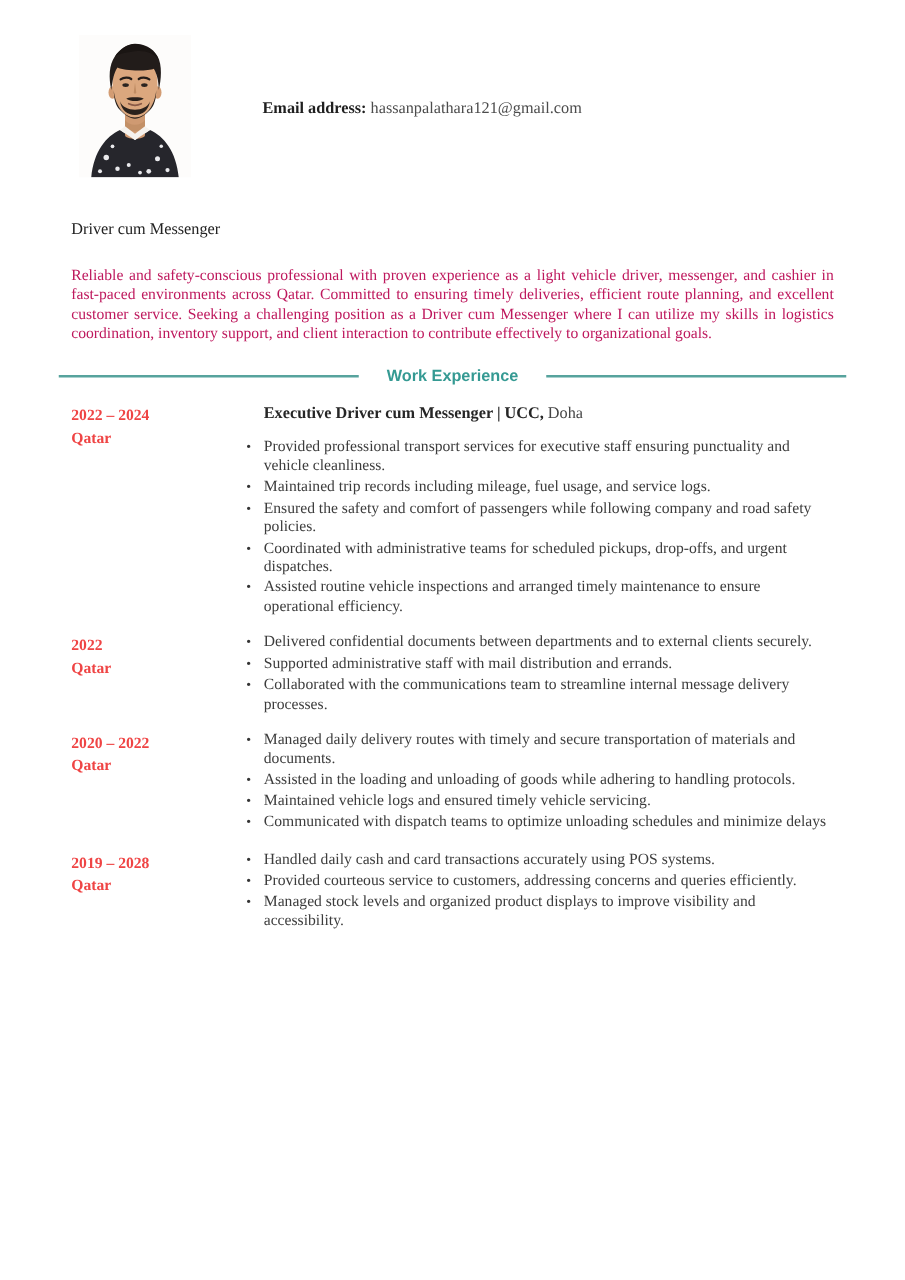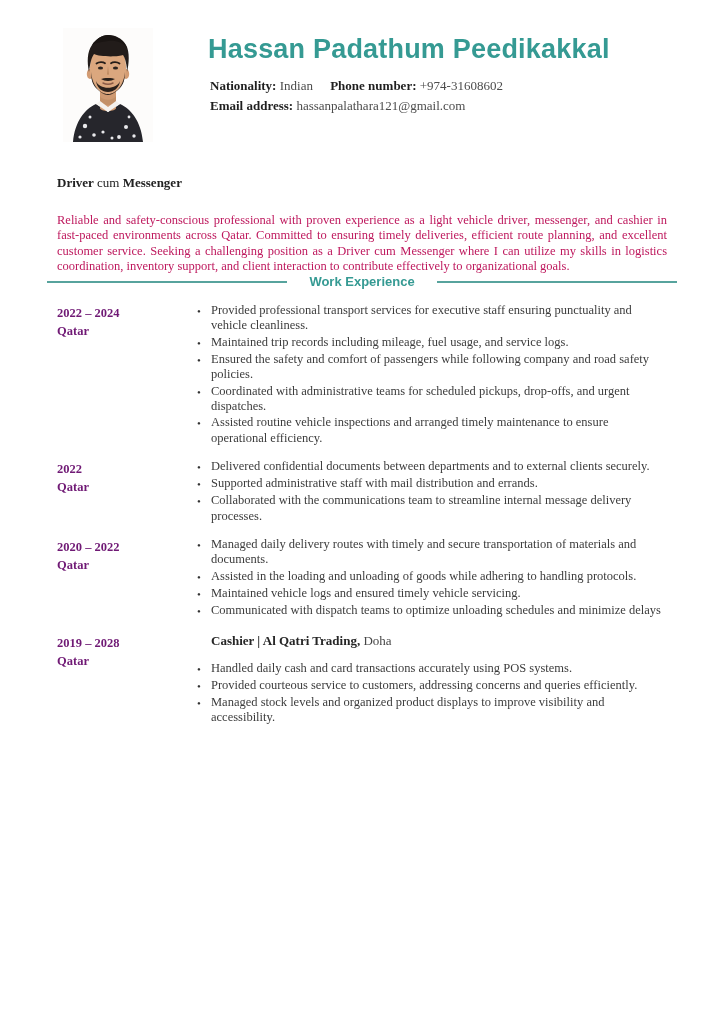--- a/index.html
+++ b/index.html
@@ -43,35 +43,35 @@
     font-weight:700; font-size:13px;
     color:var(--accent);
     padding:0 22px;
     white-space:nowrap;
   }
   
   .profile-role {
     margin:12px 57px 0 57px;
     font-size:13px; color:#222222;
   }
-  .profile-role .rb { font-weight:700; }
+  .profile-role .rb { font-weight:400; }
   .summary {
     margin:22px 57px 0 57px;
     font-size:12.5px; line-height:15.3px;
     text-align:justify;
     color:#be185d;
   }
-  .work-gap { }
+  .work-gap { margin-top:19px; }
   
   .entries { margin:6px 57px 0 57px; padding-top:8px; }
   .entry { display:flex; margin-bottom:12px; }
   .entry-left {
     width:140px; flex:none;
     font-weight:700; font-size:12.5px; line-height:18px;
-    color:#701a75; padding-top:1px;
+    color:#ef4444; padding-top:1px;
   }
   .entry-right { flex:1; }
   .entry-title { font-size:13px; padding-left:14px; margin-bottom:12px; color:#262626; }
   .entry-title .t-bold { font-weight:700; }
   .entry-title .t-reg { font-weight:400; color:#454545; }
   .bullet { display:flex; font-size:12.5px; line-height:15.3px; margin-bottom:1px; color:#3c3c3c; }
   .bullet-dot { width:14px; flex:none; font-size:11px; padding-top:1px; color:#333333; }
   .bullet-text { flex:1; }
 </style>
 </head>
@@ -122,29 +122,22 @@
         <ellipse cx="52.5" cy="40" rx="2.6" ry="1.5" fill="#2b2420"></ellipse>
 
         <path d="M33.5,35.5 C36,33.8 40,33.8 42,35.2" stroke="#241d19" stroke-width="1.8" fill="none" stroke-linecap="round"></path>
         <path d="M48,35.2 C50,33.8 54,33.8 56.5,35.5" stroke="#241d19" stroke-width="1.8" fill="none" stroke-linecap="round"></path>
 
         <path d="M26,44 C24,34 24,24 29,17 C33,11 39,7 45,7 C52,7 59,10 63,17 C67,24 66,36 64,44 C64,36 62,30 60,27 C56,29 36,29 31,26 C28,30 27,37 26,44 Z" fill="#221c1a"></path>
         <path d="M29,17 C34,10 42,5 50,8 C57,10 62,14 64,20 C60,14 52,12 45,13 C38,14 32,15 29,17 Z" fill="#1a1513"></path>
       </svg>
     </div>
 
-    <div class="name">Hassan Padathum Peedikakkal</div>
 
     <div class="contact">
-      <div>
-        <span class="label">Nationality:</span>
-        <span class="value">Indian</span>
-        <span class="label phone-group">Phone number:</span>
-        <span class="value">+974-31608602</span>
-      </div>
       <div>
         <span class="label">Email address:</span>
         <span class="value">hassanpalathara121@gmail.com</span>
       </div>
     </div>
   </div>
 
 
   <div class="profile-role">
     <span class="rb">Driver</span>
@@ -160,20 +153,21 @@
     <span class="section-line"></span>
   </div>
 
   <div class="entries" id="entries">
       <div class="entry">
         <div class="entry-left">
           <div>2022 – 2024</div>
           <div>Qatar</div>
         </div>
         <div class="entry-right">
+          <div class="entry-title"><span class="t-bold">Executive Driver cum Messenger | UCC,</span> <span class="t-reg">Doha</span></div>
           <div class="bullets">
             <div class="bullet">
               <span class="bullet-dot">•</span>
               <span class="bullet-text">Provided professional transport services for executive staff ensuring punctuality and vehicle cleanliness.</span>
             </div>
             <div class="bullet">
               <span class="bullet-dot">•</span>
               <span class="bullet-text">Maintained trip records including mileage, fuel usage, and service logs.</span>
             </div>
             <div class="bullet">
@@ -238,21 +232,20 @@
             </div>
           </div>
         </div>
       </div>
       <div class="entry">
         <div class="entry-left">
           <div>2019 – 2028</div>
           <div>Qatar</div>
         </div>
         <div class="entry-right">
-          <div class="entry-title"><span class="t-bold">Cashier | Al Qatri Trading,</span> <span class="t-reg">Doha</span></div>
           <div class="bullets">
             <div class="bullet">
               <span class="bullet-dot">•</span>
               <span class="bullet-text">Handled daily cash and card transactions accurately using POS systems.</span>
             </div>
             <div class="bullet">
               <span class="bullet-dot">•</span>
               <span class="bullet-text">Provided courteous service to customers, addressing concerns and queries efficiently.</span>
             </div>
             <div class="bullet">

